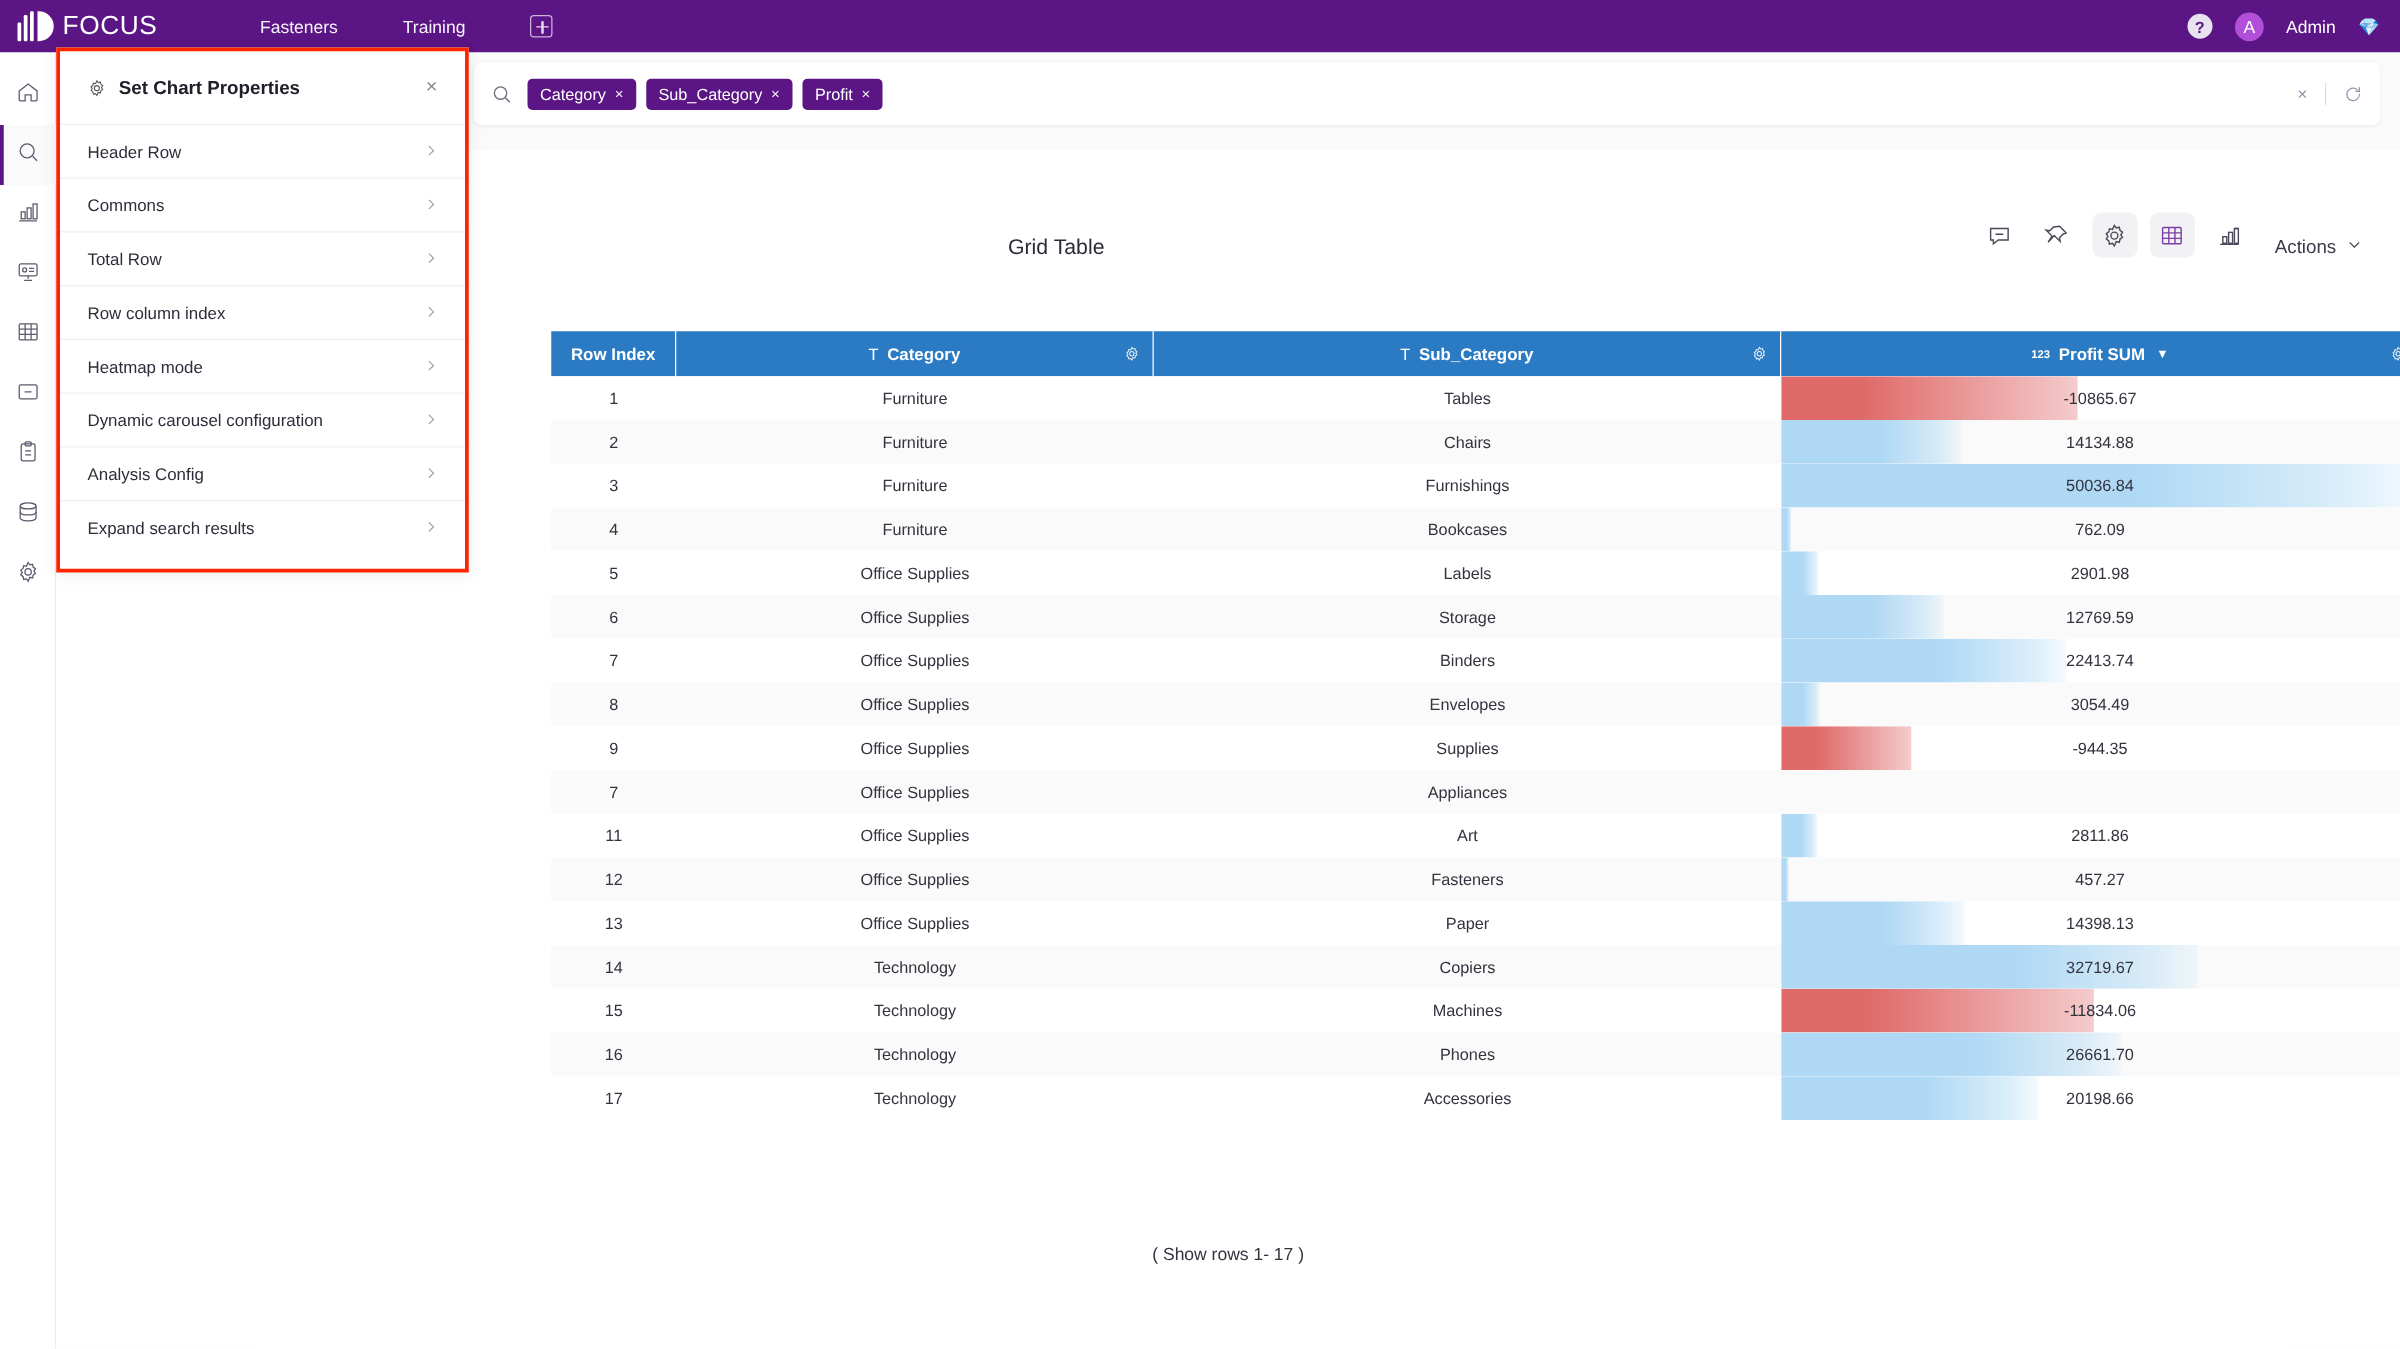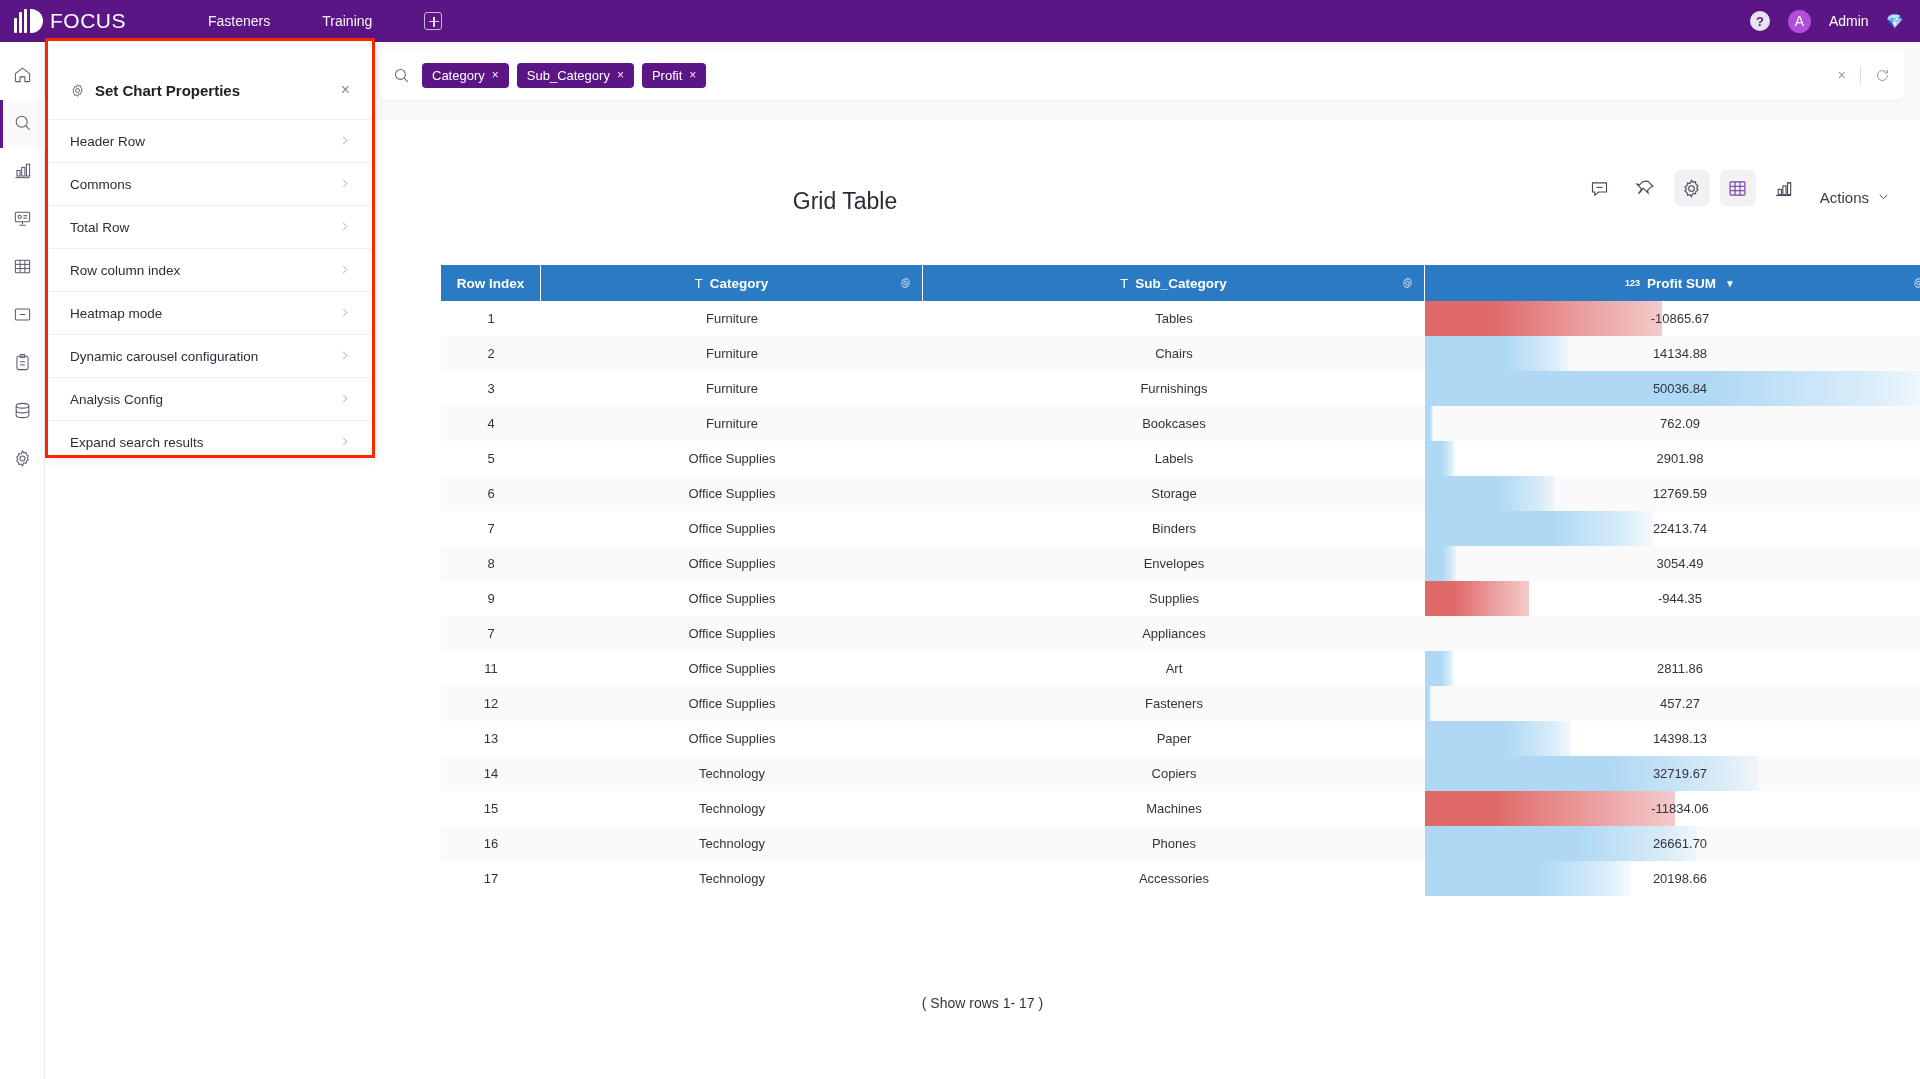--- a/index.html
+++ b/index.html
@@ -67,21 +67,21 @@
     content:""; position:absolute; left:0; top:0; width:3px; height:48px; background:#5B1584;
   }
   .rail-item svg { stroke:#5a5a6e; fill:none; stroke-width:1.3; }
 
   
   .props-panel {
     position:absolute; top:38px; left:45px; width:330px; height:420px;
     background:#fff; border:3px solid #ff2400; z-index:40;
     box-shadow: 0 2px 12px rgba(0,0,0,.08);
   }
-  .props-inner { padding: 0 0px; margin-top: 20px; }
+  .props-inner { padding: 0 0px; }
   .props-header {
     display:flex; align-items:center; height:58px; padding: 0 22px 0 22px;
   }
   .props-gear { margin-right:10px; display:flex; }
   .props-title { font-size:15px; font-weight:bold; color:#20202a; }
   .props-close {
     margin-left:auto; color:#8a8a8a; font-size:16px; cursor:pointer; line-height:1;
   }
   .props-row {
     height: 43px; display:flex; align-items:center;
@@ -132,21 +132,21 @@
   .tb-btn.on { background:#f2f2f4; }
   .tb-btn svg { stroke:#4a4a5a; fill:none; stroke-width:1.3; }
   .tb-btn.purple svg { stroke:#7b3fa8; }
   .actions-btn {
     display:flex; align-items:center; gap:8px; font-size:15px; color:#3a3a48;
     margin-left:8px; cursor:pointer;
   }
 
   .grid-title {
     position:absolute; top:68px; left:0; width:1600px; text-align:center;
-    font-size:23px; color:#2b2b38;
+    font-size:17px; color:#2b2b38;
   }
 
   
   .tbl { position:absolute; top:145px; left:396px; width:1494px; }
   .thead {
     display:flex; height:36px; background:#2b7ac4; color:#fff;
   }
   .th {
     display:flex; align-items:center; justify-content:center;
     font-size:13.5px; font-weight:bold; position:relative;

